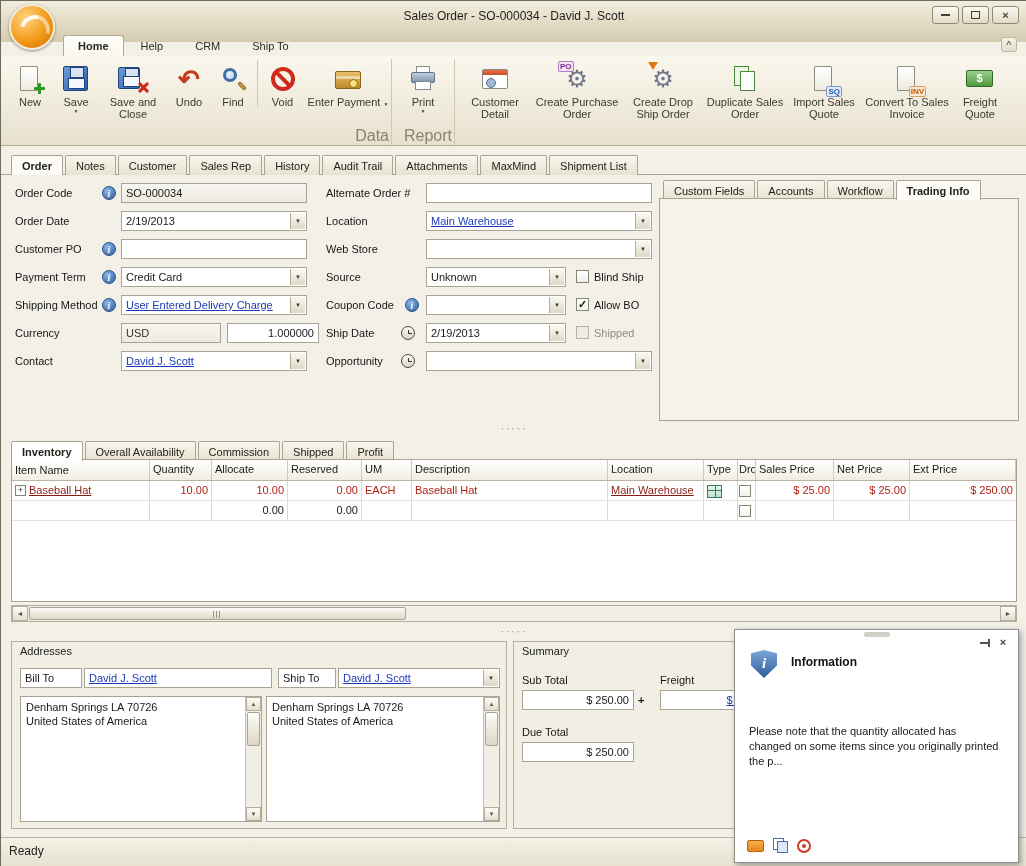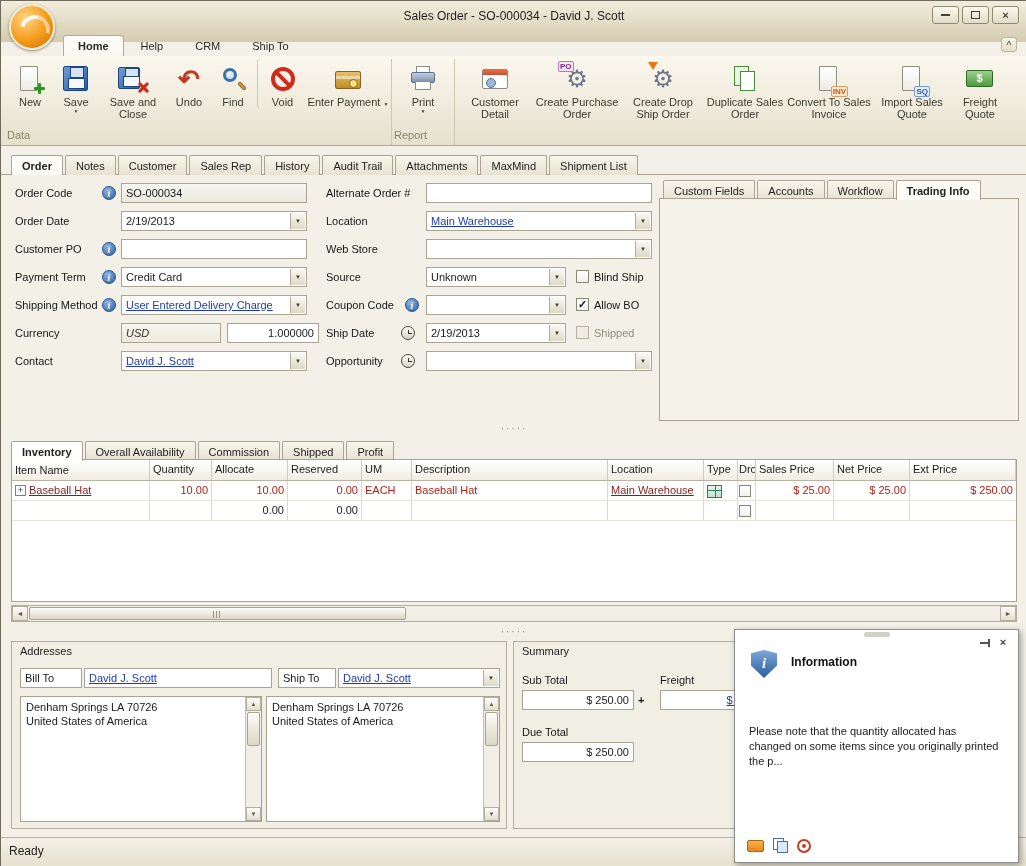--- a/index.html
+++ b/index.html
@@ -31,21 +31,21 @@
   .rtab.active{background:linear-gradient(#fefdf9,#faf7ee);border-color:#b3ac95;font-weight:bold;}
   .ribbon-collapse{position:absolute;right:10px;top:36px;width:16px;height:15px;text-align:center;
     font-size:9px;font-weight:bold;color:#6a6452;border:1px solid #bdb7a2;border-radius:3px;
     background:linear-gradient(#f7f4e9,#e3decb);line-height:13px;}
 
   
   .ribbon-body{position:absolute;left:0;top:55px;right:0;height:90px;display:flex;padding:3px 4px 0;
     background:linear-gradient(#faf7ee,#efeadb 58%,#e6e0cd);border-bottom:1px solid #b2ab94;}
   .rgroup{display:flex;flex-direction:column;border-right:1px solid #cdc7b3;padding:0 2px;}
   .rgroup-buttons{display:flex;flex:1;align-items:flex-start;}
-  .rgroup-label{height:16px;line-height:13px;text-align:left;font-size:11px;color:#8b8469;}
+  .rgroup-label{height:16px;line-height:13px;text-align:right;font-size:16px;color:#8b8469;}
   .rbtn{display:flex;flex-direction:column;align-items:center;padding-top:4px;border-radius:3px;}
   .rbtn.sep-left{border-left:1px solid #cdc7b3;margin-left:2px;}
   .ric{width:32px;height:32px;position:relative;display:flex;align-items:center;justify-content:center;margin-bottom:1px;}
   .rlabel{font-size:11px;line-height:12px;text-align:center;color:#3c3a30;}
   .rdd{font-size:5px;line-height:7px;color:#3f3d33;}
   .ddsm{font-size:5px;color:#3f3d33;}
 
   
   .pg{position:absolute;left:6px;top:3px;width:18px;height:25px;background:linear-gradient(#fff,#ecebe2);
     border:1px solid #8f8d82;border-radius:1px;}
@@ -102,21 +102,21 @@
 
   
   .lbl{position:absolute;font-size:11px;line-height:20px;color:#161616;white-space:nowrap;}
   .lbl.dim{color:#8f8b7d;}
   .fld{position:absolute;height:20px;background:#fff;border:1px solid #a9a394;font-size:11px;line-height:18px;
     padding:0 4px;white-space:nowrap;overflow:hidden;}
   .fld.ro{background:linear-gradient(#f7f6f0,#eceade);}
   .fld.money{font-style:italic;text-align:right;background:linear-gradient(#ffffff,#e9e6d9);}
   .fld.numfld{text-align:right;}
   .fld.combo{padding-right:18px;}
-  .it{font-style:italic;color:#33312a;}
+  .it{color:#33312a;}
   .lk{color:#1d3bb8;text-decoration:underline;}
   .mlk{color:#8b1c15;text-decoration:underline;}
   .rd{color:#b01f13;}
   .dd{position:absolute;top:1px;right:1px;bottom:1px;width:15px;display:flex;align-items:center;justify-content:center;
     background:linear-gradient(#fbf9f1,#ddd8c6);border-left:1px solid #b1ac9b;}
   .dd span{font-size:6px;color:#3f3d33;line-height:6px;}
   .ii{position:absolute;width:14px;height:14px;border-radius:50%;text-align:center;
     background:radial-gradient(circle at 35% 30%,#8cb6e8,#2e5f9e);border:1px solid #24508a;
     font:italic bold 10px/13px "Liberation Serif",serif;color:#fff;}
   .clk{position:absolute;width:14px;height:14px;border-radius:50%;border:1px solid #4a4a42;
@@ -322,33 +322,33 @@
             </div>
           <div class="rlabel">Create Drop Ship Order</div>
         </div>
         <div class="rbtn" style="width:80px">
           <div class="ric">
               <span class="dupp1"></span>
               <span class="dupp2"></span>
             </div>
           <div class="rlabel">Duplicate Sales Order</div>
         </div>
+        <div class="rbtn" style="width:78px">
+          <div class="ric">
+              <span class="pg"></span>
+              <span class="badge sq" style="left:auto;right:-2px;top:auto;bottom:-2px">SQ</span>
+            </div>
+          <div class="rlabel">Import Sales Quote</div>
+        </div>
         <div class="rbtn" style="width:88px">
           <div class="ric">
               <span class="pg"></span>
               <span class="badge inv" style="left:auto;right:-3px;top:auto;bottom:-2px">INV</span>
             </div>
           <div class="rlabel">Convert To Sales Invoice</div>
-        </div>
-        <div class="rbtn" style="width:78px">
-          <div class="ric">
-              <span class="pg"></span>
-              <span class="badge sq" style="left:auto;right:-2px;top:auto;bottom:-2px">SQ</span>
-            </div>
-          <div class="rlabel">Import Sales Quote</div>
         </div>
         <div class="rbtn" style="width:58px">
           <div class="ric">
               <span class="bill1">
                 <span class="ds">$</span>
               </span>
             </div>
           <div class="rlabel">Freight Quote</div>
         </div>
       </div>

